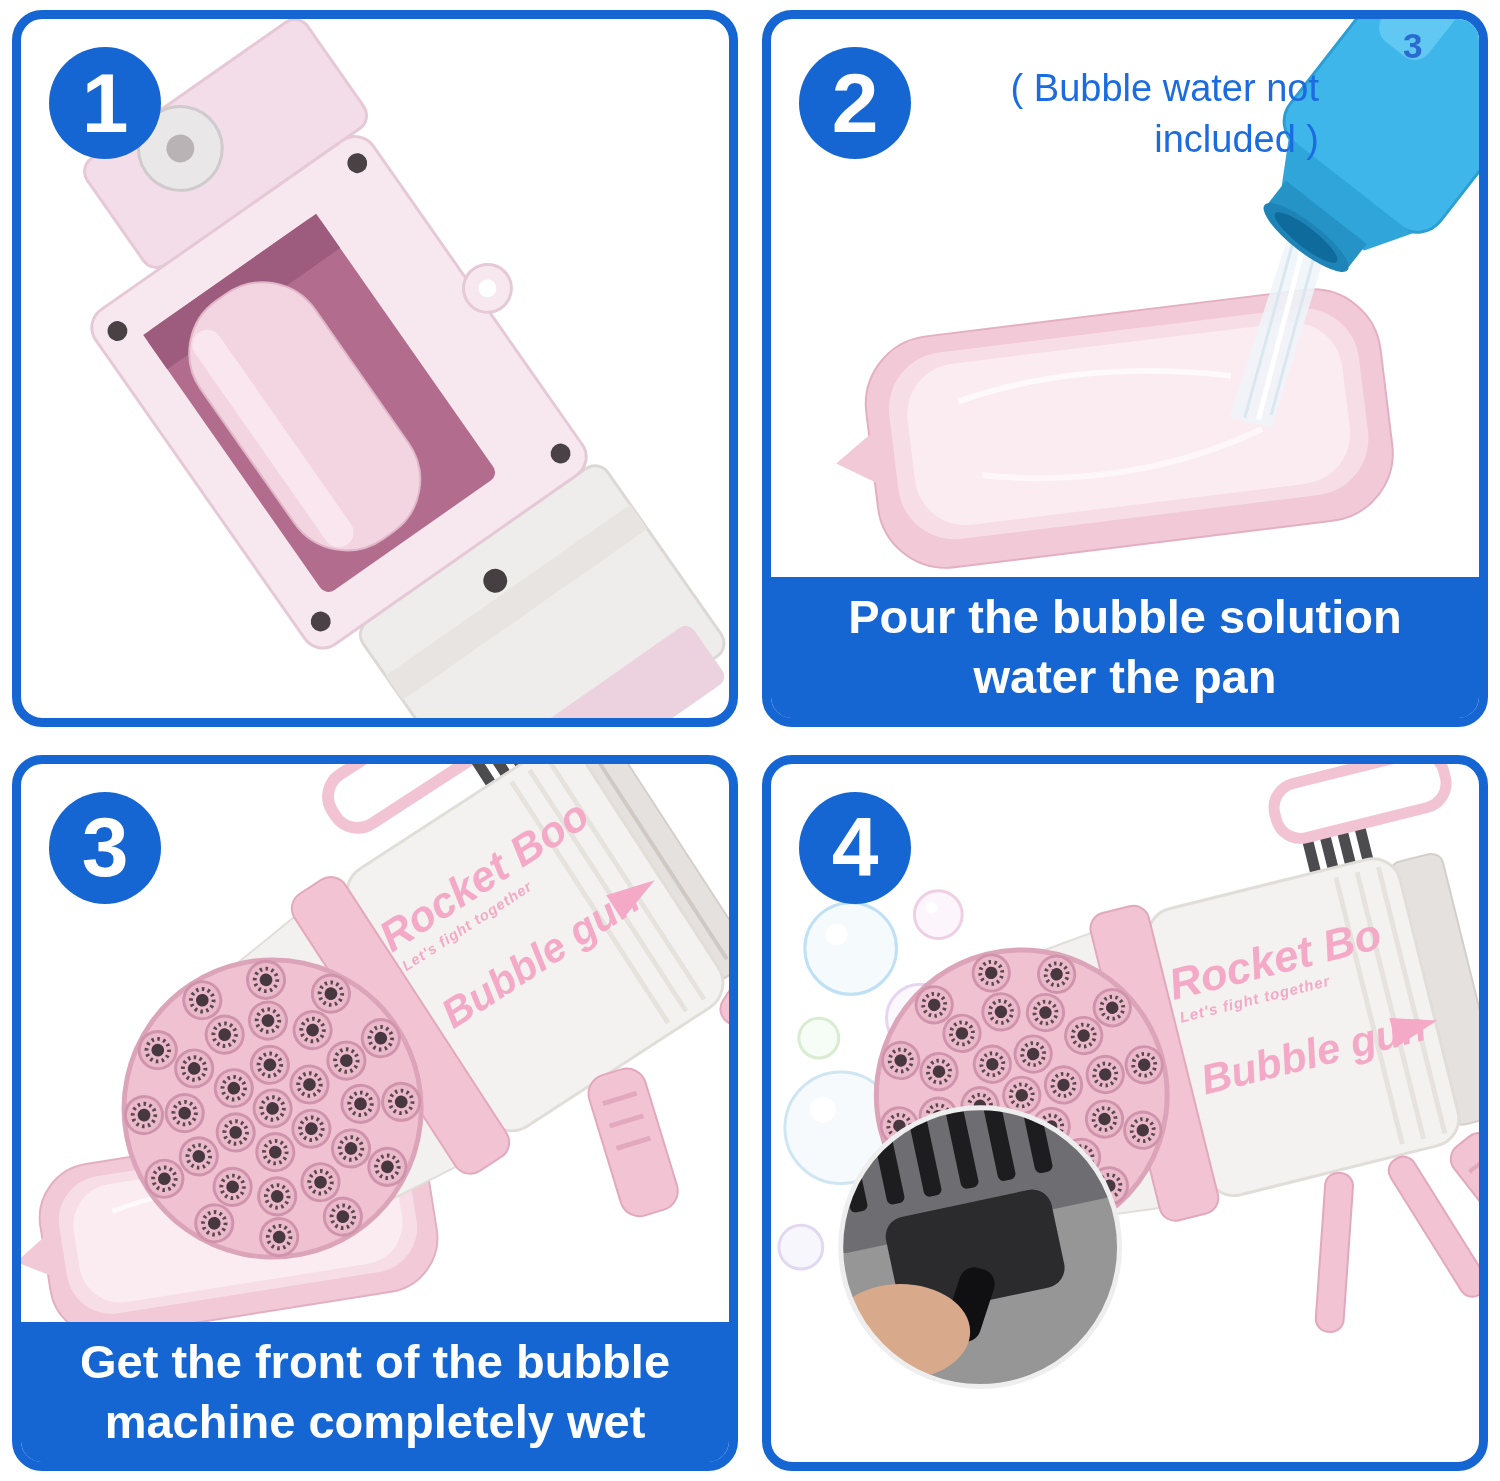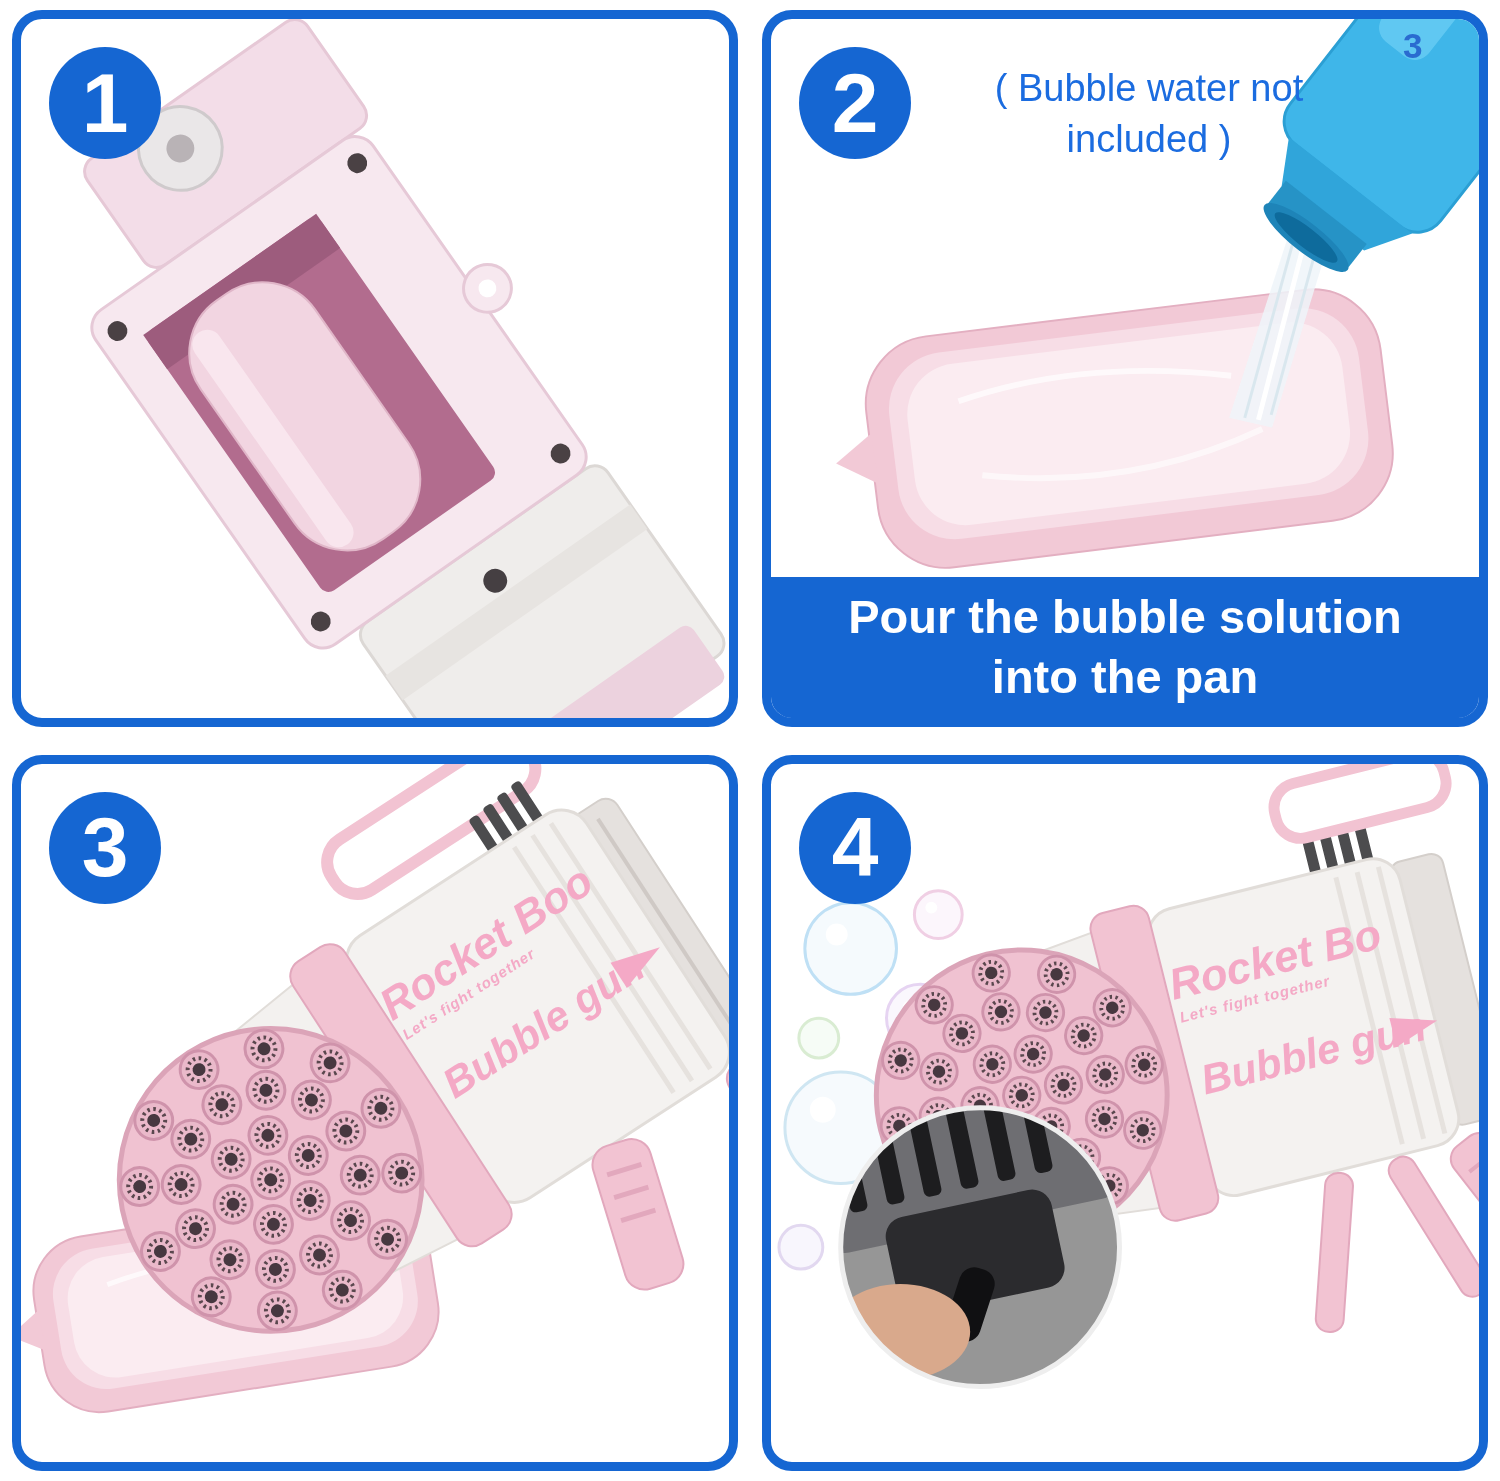--- a/index.html
+++ b/index.html
@@ -35,21 +35,21 @@
   .badge {
     position:absolute; top:28px; left:28px;
     width:112px; height:112px; border-radius:50%;
     background:var(--accent-blue, #1566d2);
     color:#ffffff; font-size:84px; font-weight:bold;
     display:flex; align-items:center; justify-content:center;
     z-index:5;
   }
   .note {
     position:absolute; top:44px; right:160px; width:340px;
-    text-align:center;
+    text-align:right;
     color:var(--note-blue, #1b6ce0);
     font-size:38px; line-height:1.35;
     z-index:4;
   }
   text.brand { font-family:"Liberation Sans",sans-serif; font-style:italic; font-weight:bold; font-size:44px; fill:#f4a9c6; }
   text.model { font-size:42px; }
   text.tagline { font-family:"Liberation Sans",sans-serif; font-style:italic; font-weight:bold; font-size:15px; fill:#f4a9c6; letter-spacing:1px; }
   .defs-holder { position:absolute; width:0; height:0; overflow:hidden; }
 </style>
 </head>
@@ -163,21 +163,21 @@
           <polygon points="540,168 700,168 672,212 565,212" fill="#30a5da"></polygon>
           <rect x="565" y="205" width="105" height="30" fill="#2693c6"></rect>
           <ellipse cx="617" cy="238" rx="54" ry="15" fill="#1e84b8"></ellipse>
           <ellipse cx="617" cy="238" rx="40" ry="10" fill="#0e6b9c"></ellipse>
           <rect x="540" y="-90" width="60" height="120" rx="18" fill="#6fd0f5" opacity="0.7"></rect>
         </g>
         <text x="640" y="40" font-size="36" font-weight="bold" fill="#2a6bd0">3</text>
       </svg>
     </div>
     <div class="caption">
-      <span>Pour the bubble solution into the pan</span>
+      <span>Pour the bubble solution water the pan</span>
     </div>
   </section>
 
   <section class="panel">
     <div class="badge">
       <span>3</span>
     </div>
     <div class="illustration">
       <svg viewBox="0 0 711 571">
         <g transform="rotate(-9 200 470)">
@@ -211,20 +211,23 @@
           <g transform="rotate(-24 668 395)">
             <rect x="645" y="390" width="46" height="125" rx="16" fill="#f2c3d2" stroke="#e2a8bd" stroke-width="2"></rect>
             <path d="M654,415 h28 M654,437 h28 M654,459 h28" stroke="#e2a8bd" stroke-width="4"></path>
           </g>
           <polygon points="215,96 345,82 345,388 215,374" fill="#f3f1ef" stroke="#e1ddd9" stroke-width="2"></polygon>
           <rect x="338" y="66" width="62" height="338" rx="18" fill="#f2c3d2" stroke="#e2a8bd" stroke-width="2"></rect>
           <circle cx="213" cy="235" r="152" fill="#f0c2d1" stroke="#dba4b8" stroke-width="5"></circle>
           <use href="#tubeset" transform="translate(213,235)"></use>
         </g>
       </svg>
+    </div>
+    <div class="caption">
+      <span>Get the front of the bubble machine completely wet</span>
     </div>
   </section>
 
   <section class="panel">
     <div class="badge">
       <span>4</span>
     </div>
     <div class="illustration">
       <svg viewBox="0 0 711 571">
         <g>

